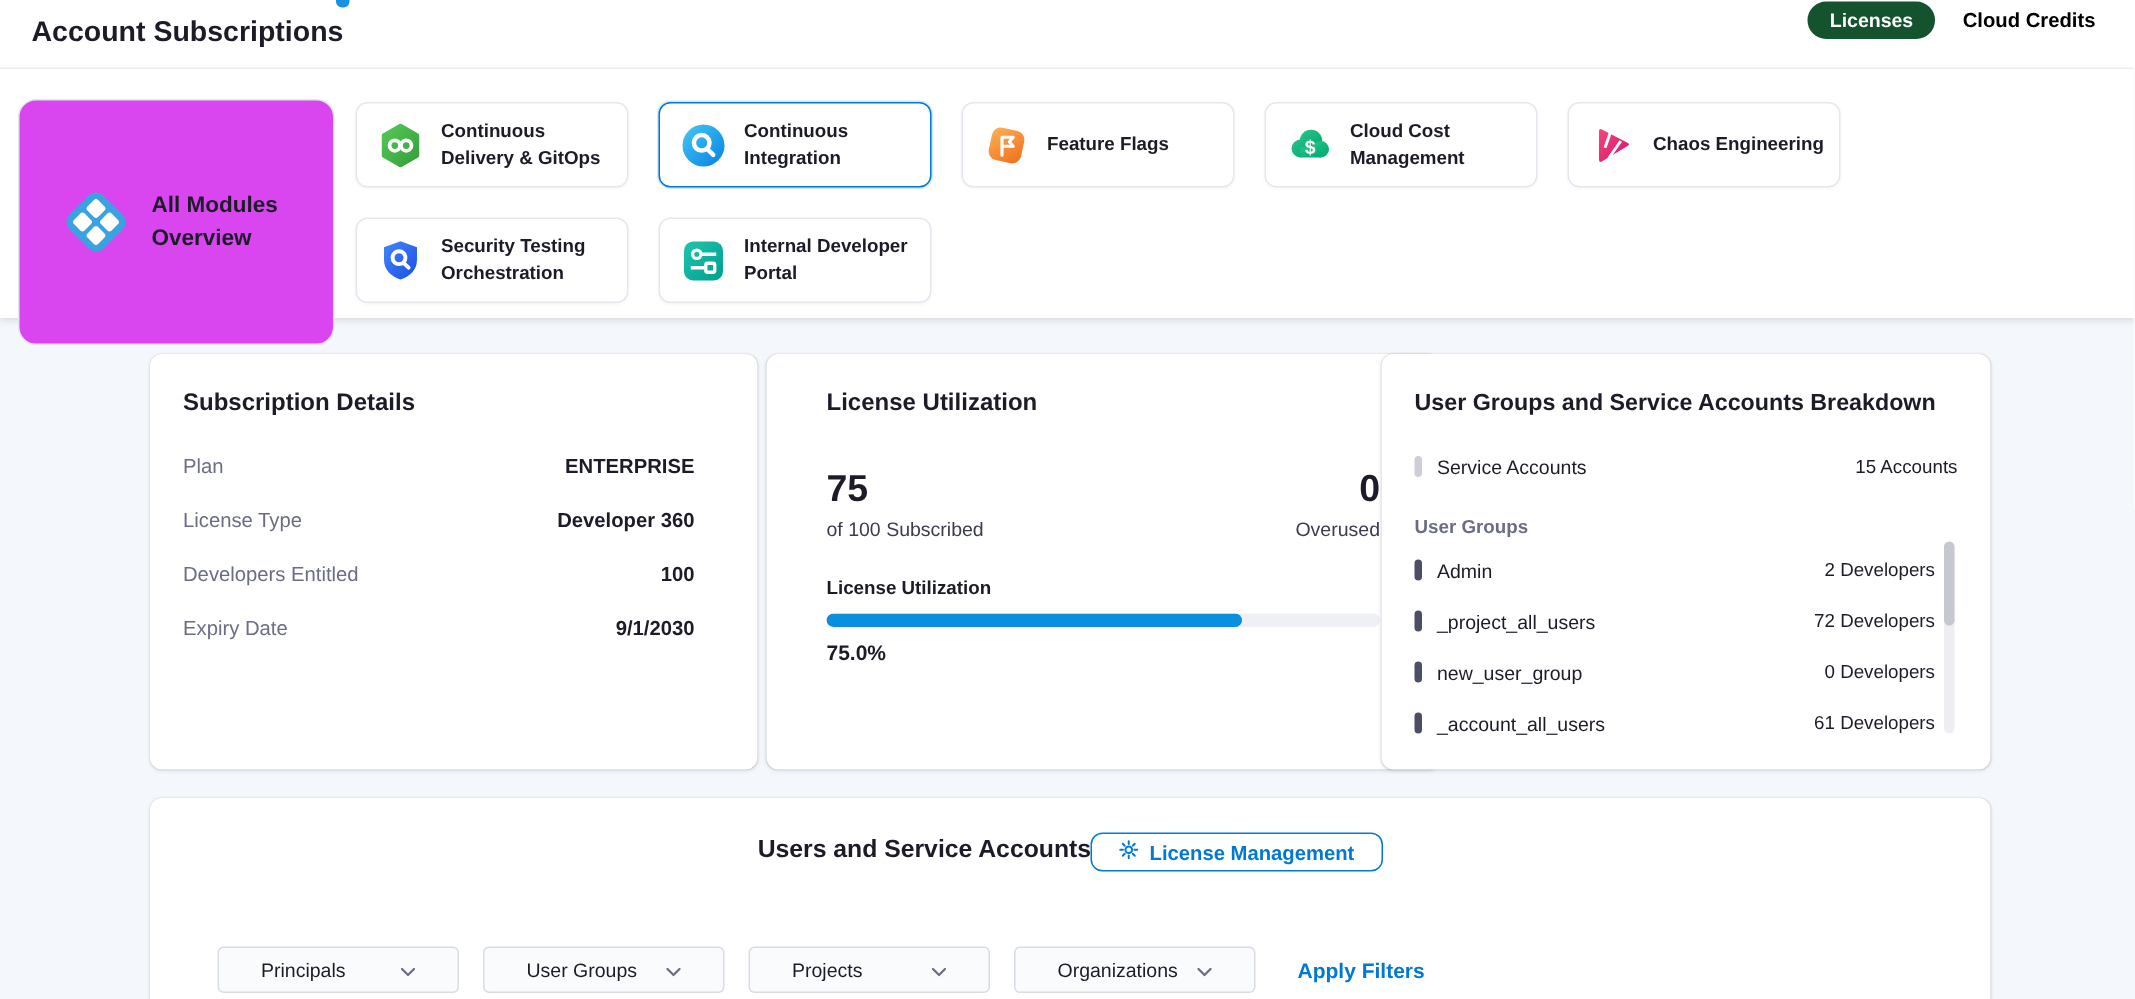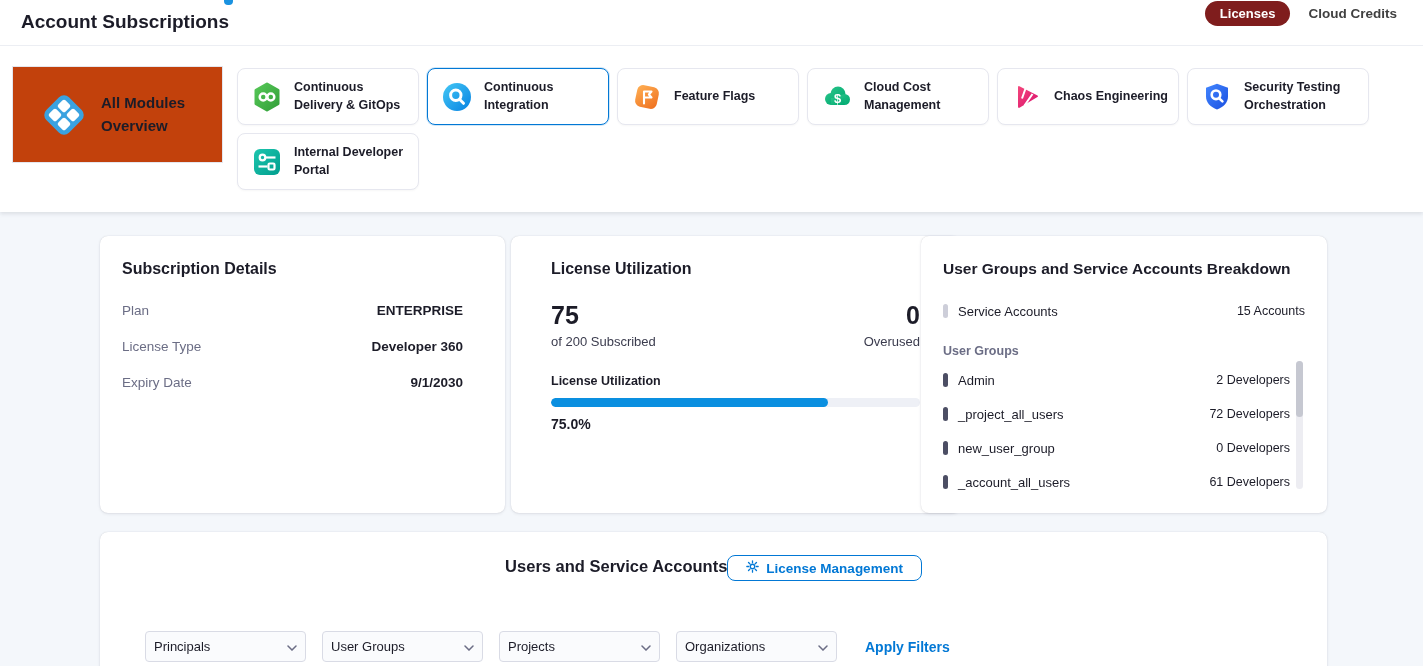--- a/index.html
+++ b/index.html
@@ -9,32 +9,32 @@
     font-family:"Liberation Sans", sans-serif; color:#1c1c28; background:#fff;
   }
 
   
   .hdr { position:absolute; top:0; left:0; right:0; height:46px; background:#fff;
          border-bottom:1px solid #eceef3; z-index:5; }
   .hdr h1 { position:absolute; left:21px; top:11px; font-size:19px; font-weight:700; color:#1c1c28; }
   .frag { position:absolute; left:224px; top:0; width:9px; height:5px; background:#1a92e0;
           border-radius:0 0 4px 4px; }
   .hdr-right { position:absolute; right:26px; top:0; height:27px; display:flex; align-items:center; gap:18px; }
-  .pill-btn { background:#7f1d1d; color:#fff; border:none; border-radius:13px; height:25px;
+  .pill-btn { background:#14532d; color:#fff; border:none; border-radius:13px; height:25px;
               padding:0 15px; font-size:13px; font-weight:700; font-family:inherit; cursor:pointer; }
-  .txt-link { color:#404040; font-size:13.5px; font-weight:700; cursor:pointer; text-decoration:none; }
+  .txt-link { color:#000000; font-size:13.5px; font-weight:700; cursor:pointer; text-decoration:none; }
 
   
   .strip { position:absolute; top:46px; left:0; right:0; height:166px; background:#fff;
            box-shadow:0 2px 4px rgba(96,97,112,.16); z-index:4; }
-  .ov-card { position:absolute; left:12px; top:20px; width:211px; height:97px; background:#c2410c;
-             border:1px solid #e4e6ee; border-radius:0; display:flex; align-items:center;
+  .ov-card { position:absolute; left:12px; top:20px; width:211px; height:164px; background:#d946ef;
+             border:1px solid #e4e6ee; border-radius:12px; display:flex; align-items:center;
              gap:13px; padding-left:27px; cursor:pointer; }
   .ov-label { font-size:15px; font-weight:700; line-height:1.5; width:95px; }
-  .mods { position:absolute; left:237px; top:22px; width:1135px; display:flex; flex-wrap:wrap; gap:8px; }
+  .mods { position:absolute; left:237px; top:22px; width:1135px; display:flex; flex-wrap:wrap; gap:20px; }
   .mod-card { width:182px; height:57px; background:#fff; border:1px solid #e6e7ef; border-radius:8px;
               display:flex; align-items:center; gap:11px; padding-left:13px; padding-right:6px;
               cursor:pointer; box-shadow:0 1px 2px rgba(40,41,61,.04); }
   .mod-card.selected { border:1px solid #0278d5; box-shadow:0 0 0 1px rgba(2,120,213,.18); }
   .mod-icon { width:32px; height:32px; flex:0 0 32px; }
   .mod-icon svg, .ov-icon svg { display:block; }
   .mod-label { font-size:12.5px; font-weight:600; color:#1c1c28; line-height:1.4; }
 
   
   .content { position:absolute; top:212px; left:0; right:0; bottom:0; background:#f4f7fb; overflow:hidden; }
@@ -42,21 +42,21 @@
           box-shadow:0 0 1px rgba(40,41,61,.2), 0 1px 3px rgba(96,97,112,.14); }
   .card h2 { font-size:16px; font-weight:700; color:#1c1c28; }
 
   .card-sub { left:100px; top:24px; width:405px; height:277px; padding:24px 22px; }
   .sub-rows { margin-top:14px; padding-right:20px; }
   .sub-row { height:36px; display:flex; align-items:center; justify-content:space-between; }
   .sub-label { font-size:13.5px; color:#6b6d85; }
   .sub-value { font-size:13.5px; font-weight:700; color:#1c1c28;padding-left:44px; }
 
   .card-util { left:511px; top:24px; width:449px; height:277px; padding:24px 40px; }
-  .util-stats { margin-top:24px; display:flex; justify-content:space-between; }
+  .util-stats { margin-top:35px; display:flex; justify-content:space-between; }
   .stat-num { font-size:25px; font-weight:700; color:#1c1c28; line-height:1.1; }
   .stat-cap { font-size:13px; color:#3b3c4e; margin-top:4px; }
   .stat.right { text-align:right; }
   .bar-label { margin-top:25px; font-size:12.5px; font-weight:700; color:#1c1c28; }
   .bar-track { margin-top:10px; height:9px; background:#eef0f6; border-radius:5px; overflow:hidden; }
   .bar-fill { height:100%; width:0; background:#0a8fe0; border-radius:5px; }
   .pct { margin-top:9px; font-size:14px; font-weight:700; color:#1c1c28; }
 
   .card-bd { left:921px; top:24px; width:406px; height:277px; padding:24px 22px; }
   .card-bd h2 { font-size:15.5px; white-space:nowrap; }
@@ -75,21 +75,21 @@
   .bd-thumb { width:7px; height:56px; background:#c6c8d1; border-radius:4px; }
 
   .card-users { left:100px; top:320px; width:1227px; height:400px; padding:25px 22px; }
   .users-head { display:flex; align-items:flex-start; justify-content:center; }
   .card-users h2 { font-size:16.5px; }
   .lm-btn { display:flex; align-items:center; gap:7px; height:26px; padding:0 18px; background:#fff;
             border:1px solid #0278d5; border-radius:8px; color:#0278d5; font-size:13.5px;
             font-weight:600; font-family:inherit; cursor:pointer; margin-top:-2px; }
   .filters { margin-top:50px; margin-left:23px; display:flex; align-items:center; gap:16px; }
   .dd { width:161px; height:31px; background:#fafbfd; border:1px solid #d9dbe5; border-radius:4px;
-        display:flex; align-items:center; justify-content:space-between; padding:0 8px;
+        display:flex; align-items:center; justify-content:space-between; padding:0 28px;
         font-size:13px; color:#1c1c28; cursor:pointer; }
   .apply { margin-left:12px; color:#0278d5; font-size:14px; font-weight:700; cursor:pointer; text-decoration:none; }
 </style>
 </head>
 <body>
 
 <div class="app">
 
   <div class="hdr">
     <div class="frag"></div>
@@ -249,32 +249,36 @@
       <div class="sub-rows">
         <div class="sub-row">
           <span class="sub-label">Plan</span>
           <span class="sub-value">ENTERPRISE</span>
         </div>
         <div class="sub-row">
           <span class="sub-label">License Type</span>
           <span class="sub-value">Developer 360</span>
         </div>
         <div class="sub-row">
+          <span class="sub-label">Developers Entitled</span>
+          <span class="sub-value">100</span>
+        </div>
+        <div class="sub-row">
           <span class="sub-label">Expiry Date</span>
           <span class="sub-value">9/1/2030</span>
         </div>
       </div>
     </div>
 
     <div class="card card-util">
       <h2>License Utilization</h2>
       <div class="util-stats">
         <div class="stat left">
           <div class="stat-num">75</div>
-          <div class="stat-cap">of 200 Subscribed</div>
+          <div class="stat-cap">of 100 Subscribed</div>
         </div>
         <div class="stat right">
           <div class="stat-num">0</div>
           <div class="stat-cap">Overused</div>
         </div>
       </div>
       <div class="bar-label">License Utilization</div>
       <div class="bar-track">
         <div class="bar-fill" style="width: 75%; background: rgb(10, 143, 224);"></div>
       </div>

